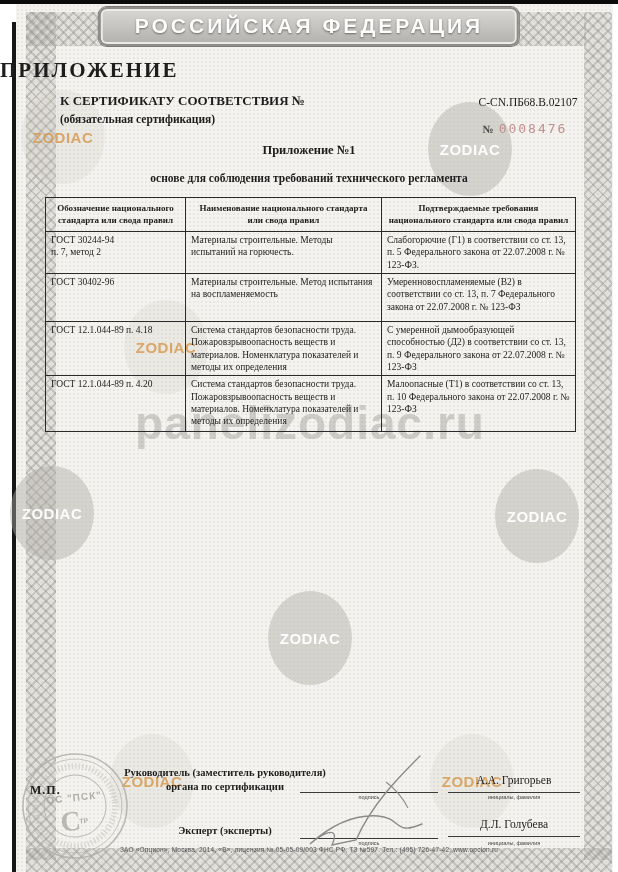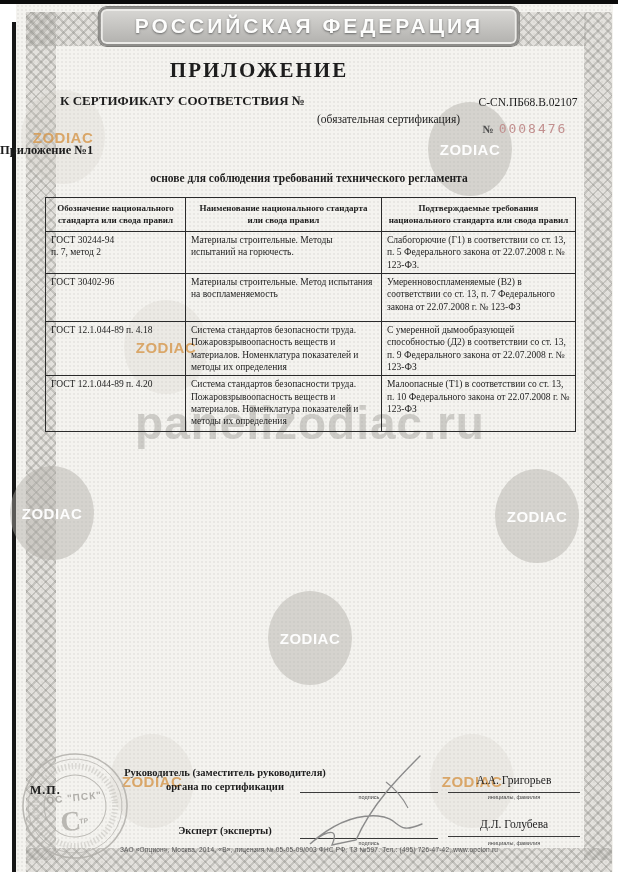--- a/index.html
+++ b/index.html
@@ -25,31 +25,31 @@
   .orn-bottom{left:26px;top:848px;width:586px;height:24px}
 
   .banner{left:50%;top:7px;transform:translateX(-50%);padding:5px 34px 6px;
           background:linear-gradient(#d8d7d4,#b2b1ae);
           border:2px solid #8f8e8b;border-radius:8px;
           box-shadow:inset 0 0 0 2px #ecebe8,0 0 0 1px #7c7b78;
           font-family:"Liberation Sans",sans-serif;font-weight:bold;font-size:21px;
           letter-spacing:3px;color:#fdfdfc;text-shadow:0 1px 2px rgba(90,90,90,.85);
           white-space:nowrap}
 
-  .title{left:0;top:58px;width:518px;text-align:center;font-weight:bold;
+  .title{left:0;top:58px;width:518px;text-align:left;font-weight:bold;
          font-size:21px;letter-spacing:2px}
   .subtitle{left:60px;top:93px;width:400px;text-align:left;font-weight:bold;font-size:13px}
   .cert-number{left:448px;top:96px;width:160px;font-size:11.5px;text-align:center}
-  .cert-type{left:60px;top:113px;width:400px;text-align:right;font-weight:normal;font-size:11.5px}
+  .cert-type{left:60px;top:113px;width:400px;text-align:left;font-weight:bold;font-size:11.5px}
   .serial{left:450px;top:119px;width:150px;text-align:center}
   .serial .pfx{font-weight:bold;font-size:11px;color:#4e4e4e;margin-right:5px}
   .serial .num{font-family:"DejaVu Sans Mono",monospace;font-size:13px;
                color:#c2908f;letter-spacing:2px}
 
-  .appendix{left:0;top:143px;width:618px;text-align:left;font-weight:bold;font-size:12.5px}
+  .appendix{left:0;top:143px;width:618px;text-align:center;font-weight:bold;font-size:12.5px}
   .desc{left:0;width:618px;text-align:center;font-weight:bold;font-size:11.5px}
   .desc1{top:158px}.desc2{top:172px}
 
   table.std{position:absolute;left:45px;top:197px;width:530px;border-collapse:collapse;
             table-layout:fixed;background:transparent}
   .std th,.std td{border:1px solid #2b2b2b;padding:2px 5px;vertical-align:top}
   .std th{font-size:9px;font-weight:bold;text-align:center;vertical-align:middle;line-height:1.3}
   .std td{font-size:9.5px;line-height:1.3;text-align:left}
   .std td.c1{white-space:pre-line}
   .col1{width:140px}.col2{width:196px}.col3{width:194px}

